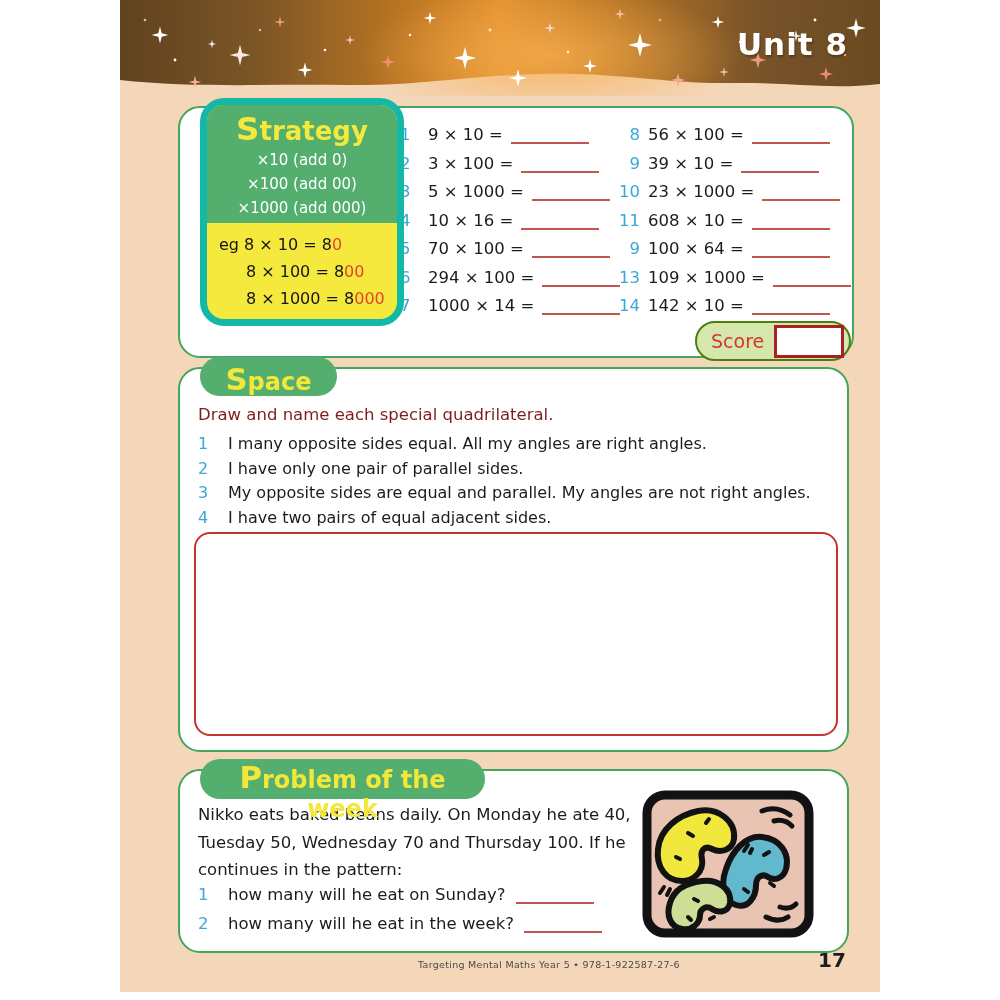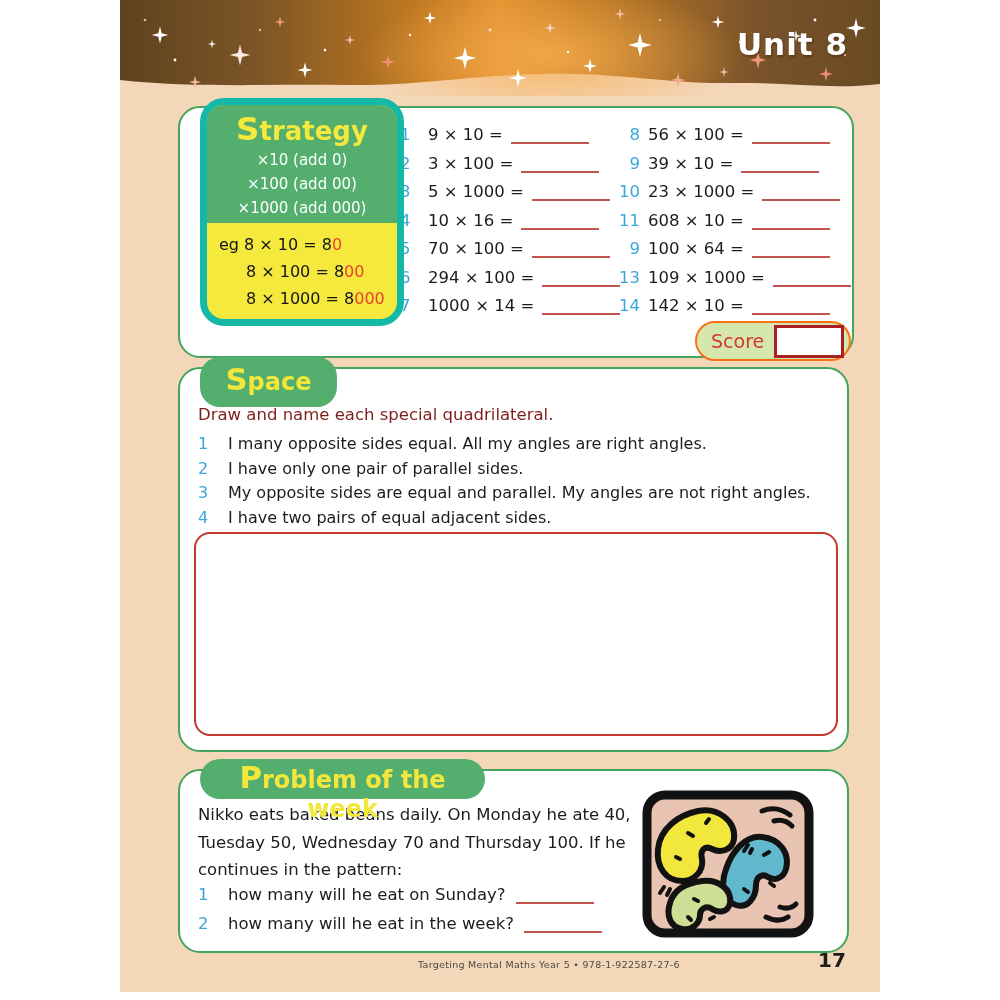--- a/index.html
+++ b/index.html
@@ -40,21 +40,21 @@
   
   .col{position:absolute;display:flex;flex-direction:column;gap:6.5px;}
   .prow{display:flex;align-items:flex-end;height:22px;font-size:16.5px;}
   .pnum{color:#3aa6d9;width:20px;flex:none;}
   .pnum.r{width:24px;text-align:right;}
   .pexpr{color:#1c1c1c;margin:0 8px;white-space:nowrap;}
   .pline{width:78px;height:15px;border-bottom:2px solid #c3554f;flex:none;}
   
   .score-pill{
     position:absolute;left:695px;top:321px;width:156px;height:40px;z-index:5;
-    background:#d6e7ad;border:2px solid #f97316;border-radius:21px;
+    background:#d6e7ad;border:2px solid #4d7c0f;border-radius:21px;
     display:flex;align-items:center;padding-left:14px;box-sizing:border-box;gap:10px;
   }
   .score-label{color:#d0392e;font-size:19px;}
   .score-box{width:64px;height:27px;background:#ffffff;border:3px solid #a91f23;}
   
   .instruction{position:absolute;left:18px;top:36px;font-size:16.5px;color:#7f1d1d;}
   .qlist{position:absolute;left:18px;top:64px;display:flex;flex-direction:column;gap:4.5px;}
   .qrow{display:flex;align-items:flex-end;height:20px;font-size:16px;}
   .qnum{color:#3aa6d9;width:16px;flex:none;}
   .qtext{color:#1c1c1c;margin-left:14px;white-space:nowrap;}
@@ -225,21 +225,21 @@
     <div class="egline indent"><span>8 × 100 = 8</span><span class="red-zeros">00</span></div>
     <div class="egline indent"><span>8 × 1000 = 8</span><span class="red-zeros">000</span></div>
   </div>
 </div>
 
 <div class="score-pill">
   <span class="score-label">Score</span>
   <span class="score-box"></span>
 </div>
 
-<div class="pill" style="left:200px;top:357px;width:137px;height:50px;font-size:24px;padding-top:4px;box-sizing:border-box;">
+<div class="pill" style="left:200px;top:357px;width:137px;height:39px;font-size:24px;padding-top:4px;box-sizing:border-box;">
   <span class="pill-label">Space</span>
 </div>
 <div class="wbox" style="left:178px;top:367px;width:667px;height:381px;">
   <div class="instruction">Draw and name each special quadrilateral.</div>
   <div class="qlist">
     <div class="qrow">
         <span class="qnum">1</span>
         <span class="qtext">I many opposite sides equal. All my angles are right angles.</span>
       </div>
     <div class="qrow">

